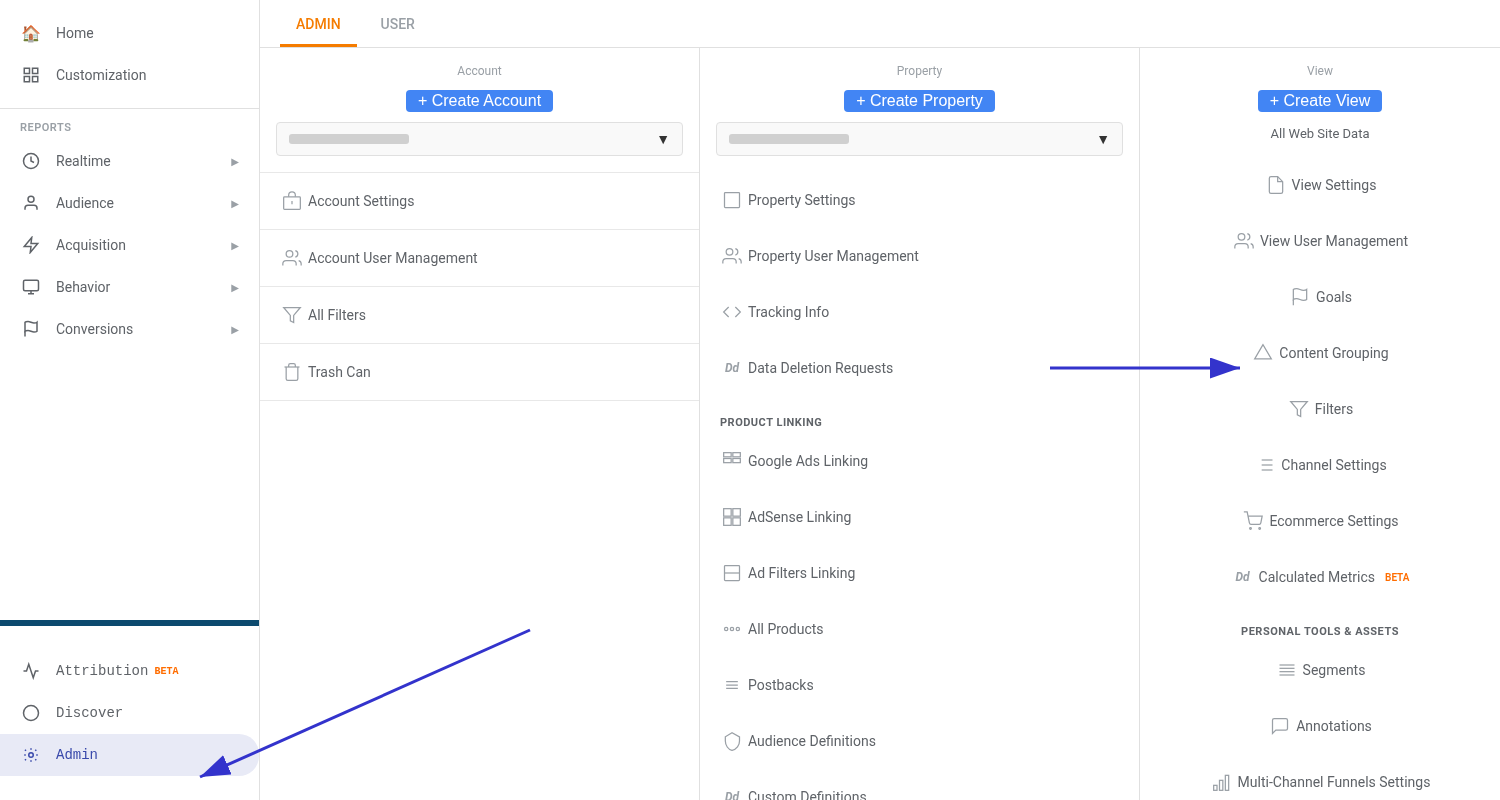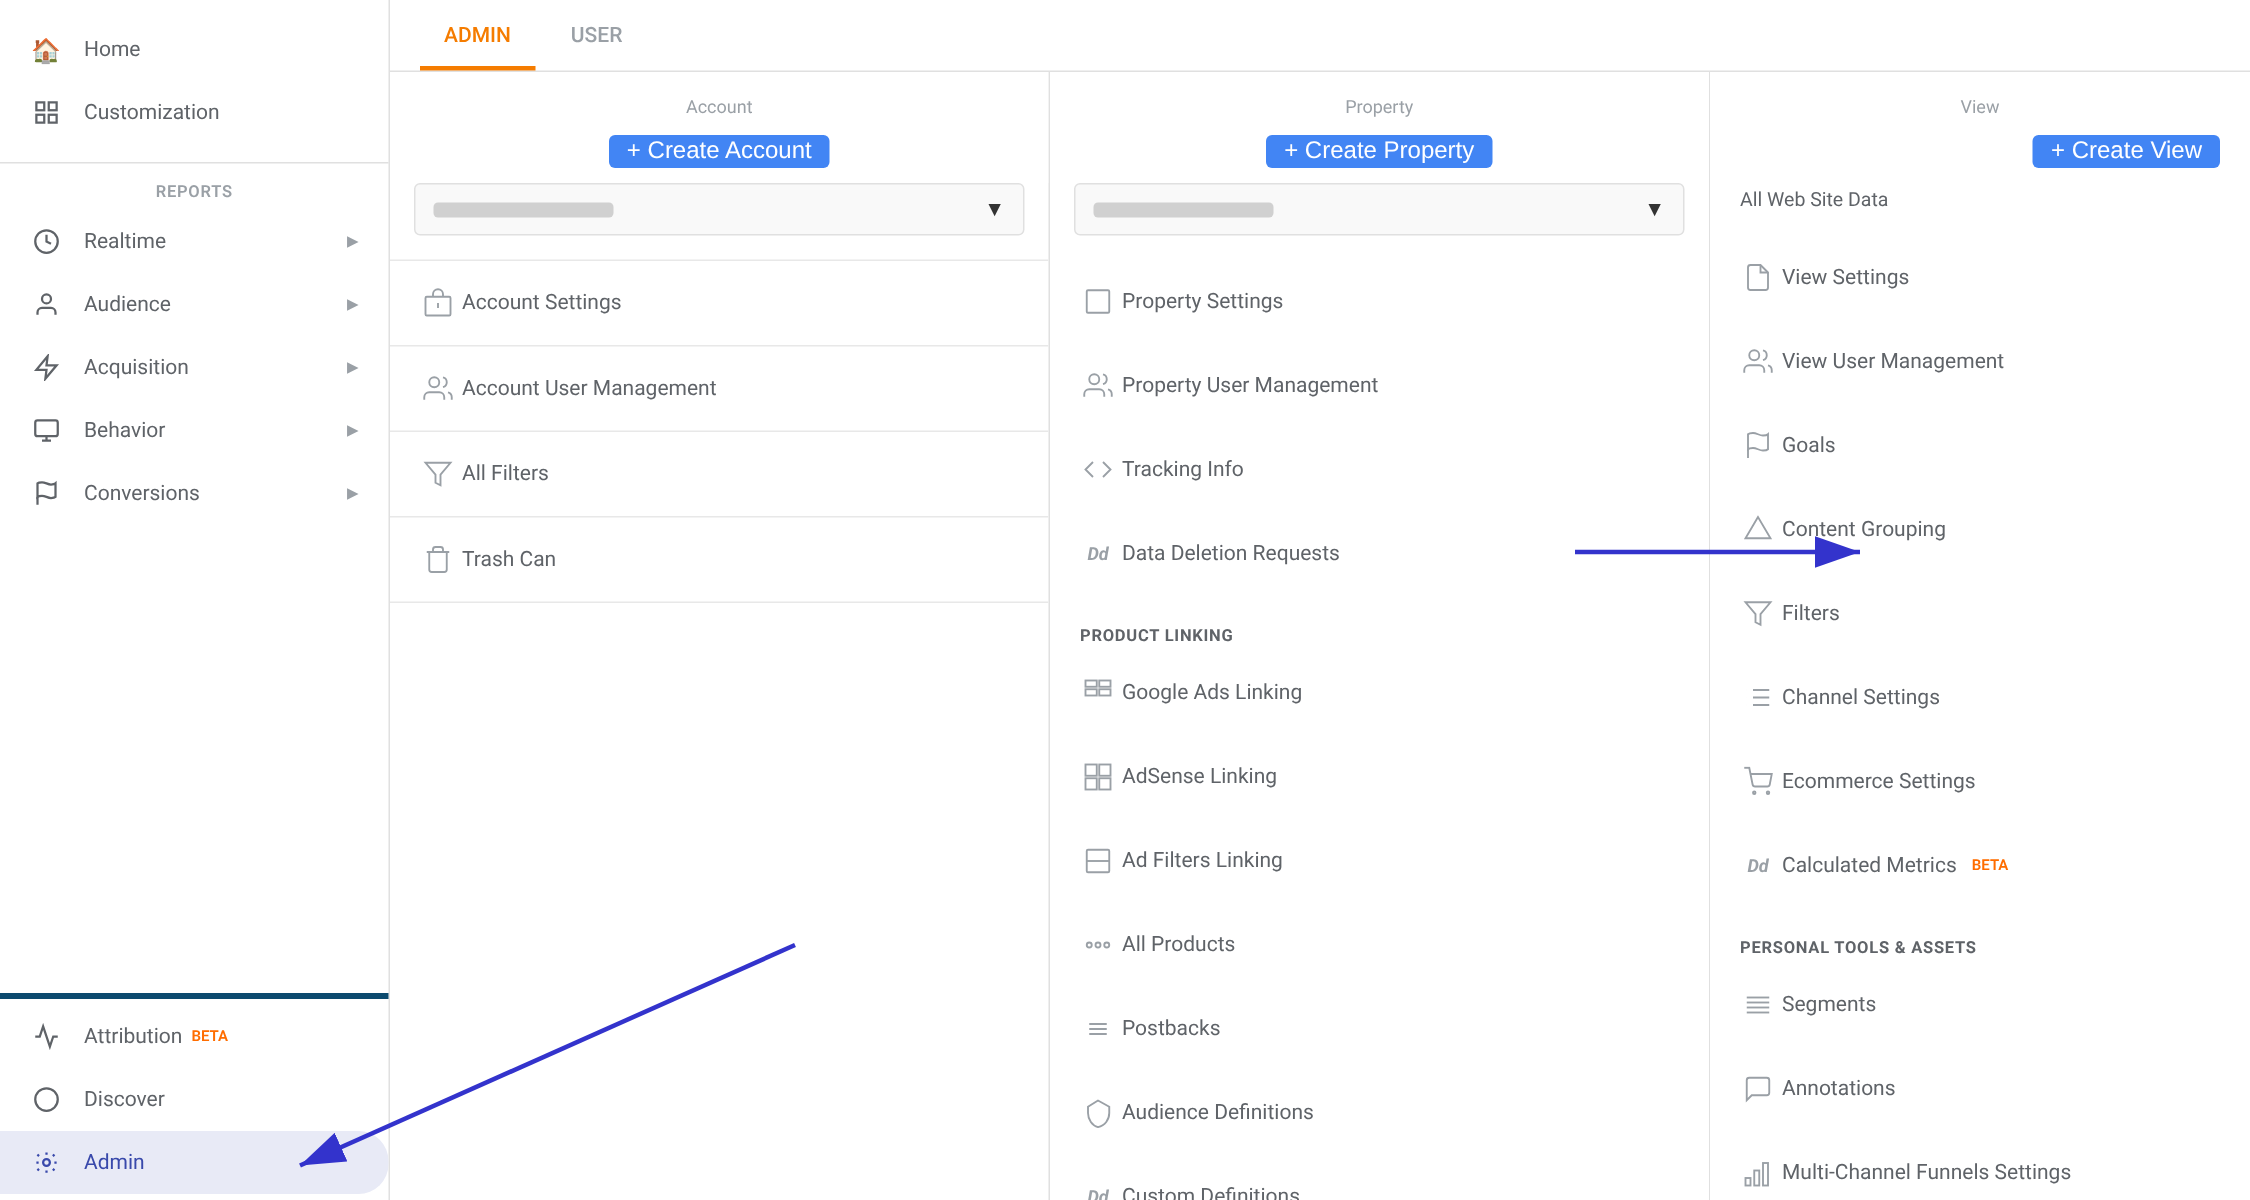--- a/index.html
+++ b/index.html
@@ -56,26 +56,26 @@
       margin-left: auto;
       font-size: 10px;
       color: #9aa0a6;
     }
     .reports-label {
       font-size: 11px;
       font-weight: 600;
       color: #9aa0a6;
       padding: 12px 20px 6px;
       letter-spacing: 0.5px;
-      text-align: center;
     }
     .sidebar-bottom {
       margin-top: auto;
-      border-top: 4px solid #0c4a6e;
-      padding: 4px 0;
+      border-top: 6px solid #0c4a6e;
+      padding: 24px 0;
+      font-family: Liberation Mono, monospace;
     }
     .beta-badge {
       font-size: 10px;
       color: #ff6d00;
       font-weight: 600;
       margin-left: 6px;
       vertical-align: super;
     }
 
     
@@ -121,21 +121,21 @@
       background: #fff;
       display: flex;
       flex-direction: column;
       overflow-y: auto;
       border-right: 1px solid #e0e0e0;
     }
     .admin-column:last-child { border-right: none; }
 
     .col-account { width: 440px; flex-shrink: 0; }
     .col-property { width: 440px; flex-shrink: 0; position: relative; }
-    .col-view { width: 360px; flex-shrink: 0; }
+    .col-view { width: 360px; flex-shrink: 0; align-items: center; }
 
     .col-header {
       padding: 16px 20px 10px;
       display: flex;
       align-items: center;
       gap: 12px;
       background: #fff;
       flex-direction: column;
     }
     .col-header-label {

